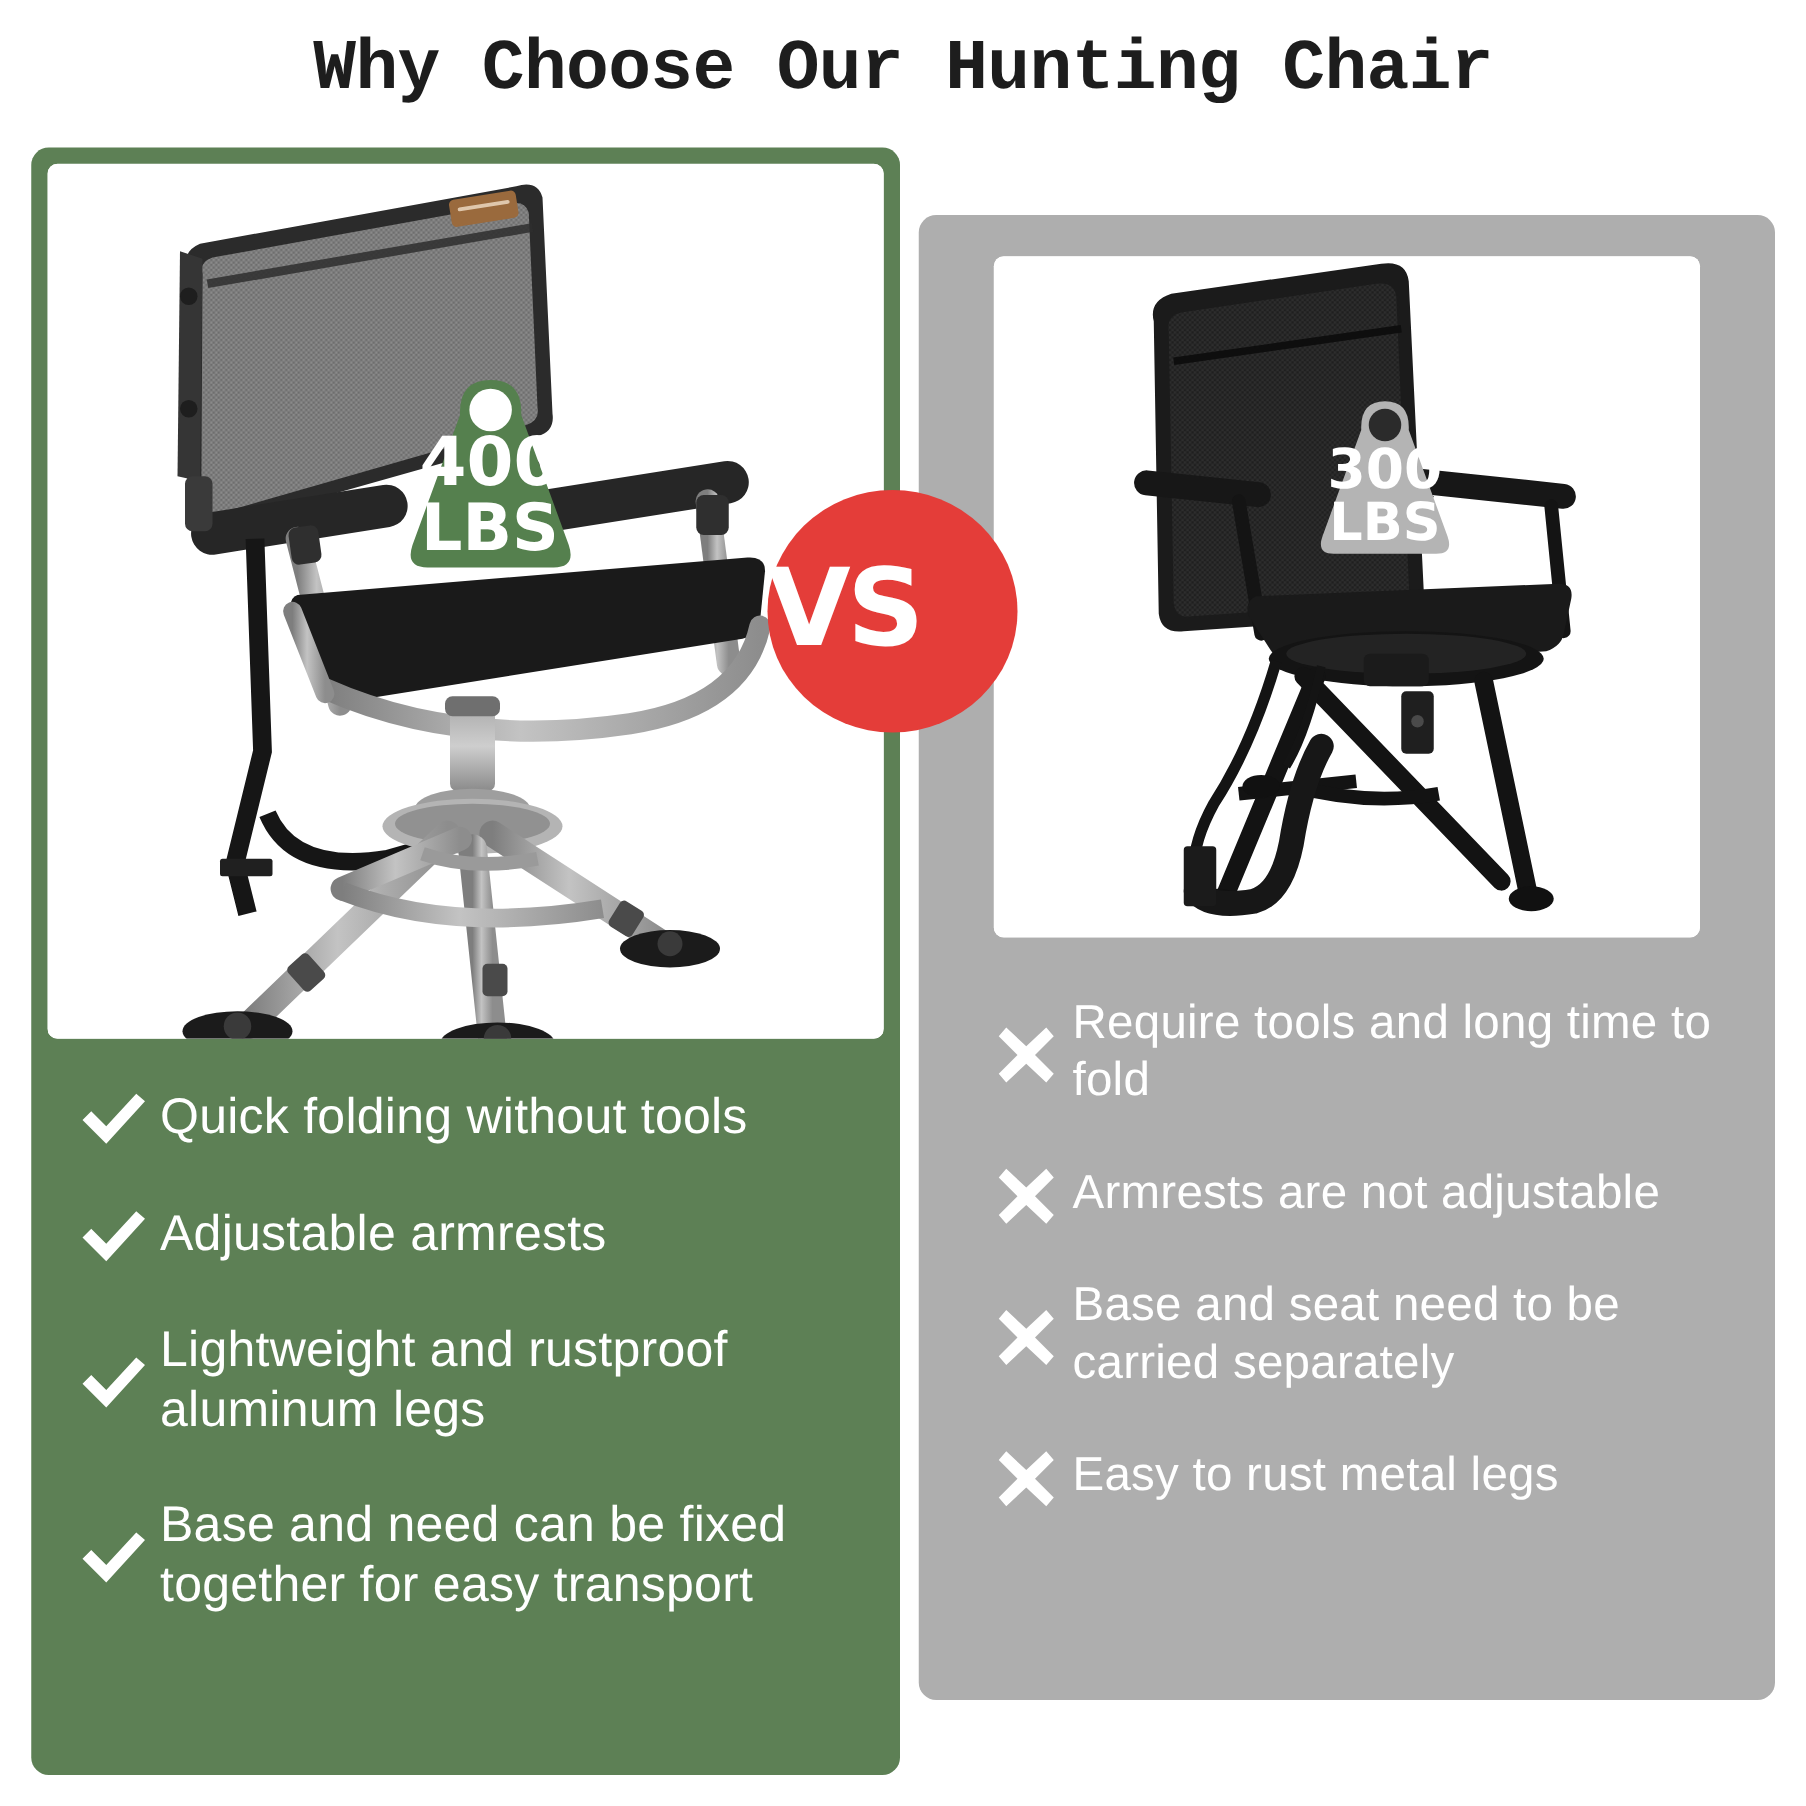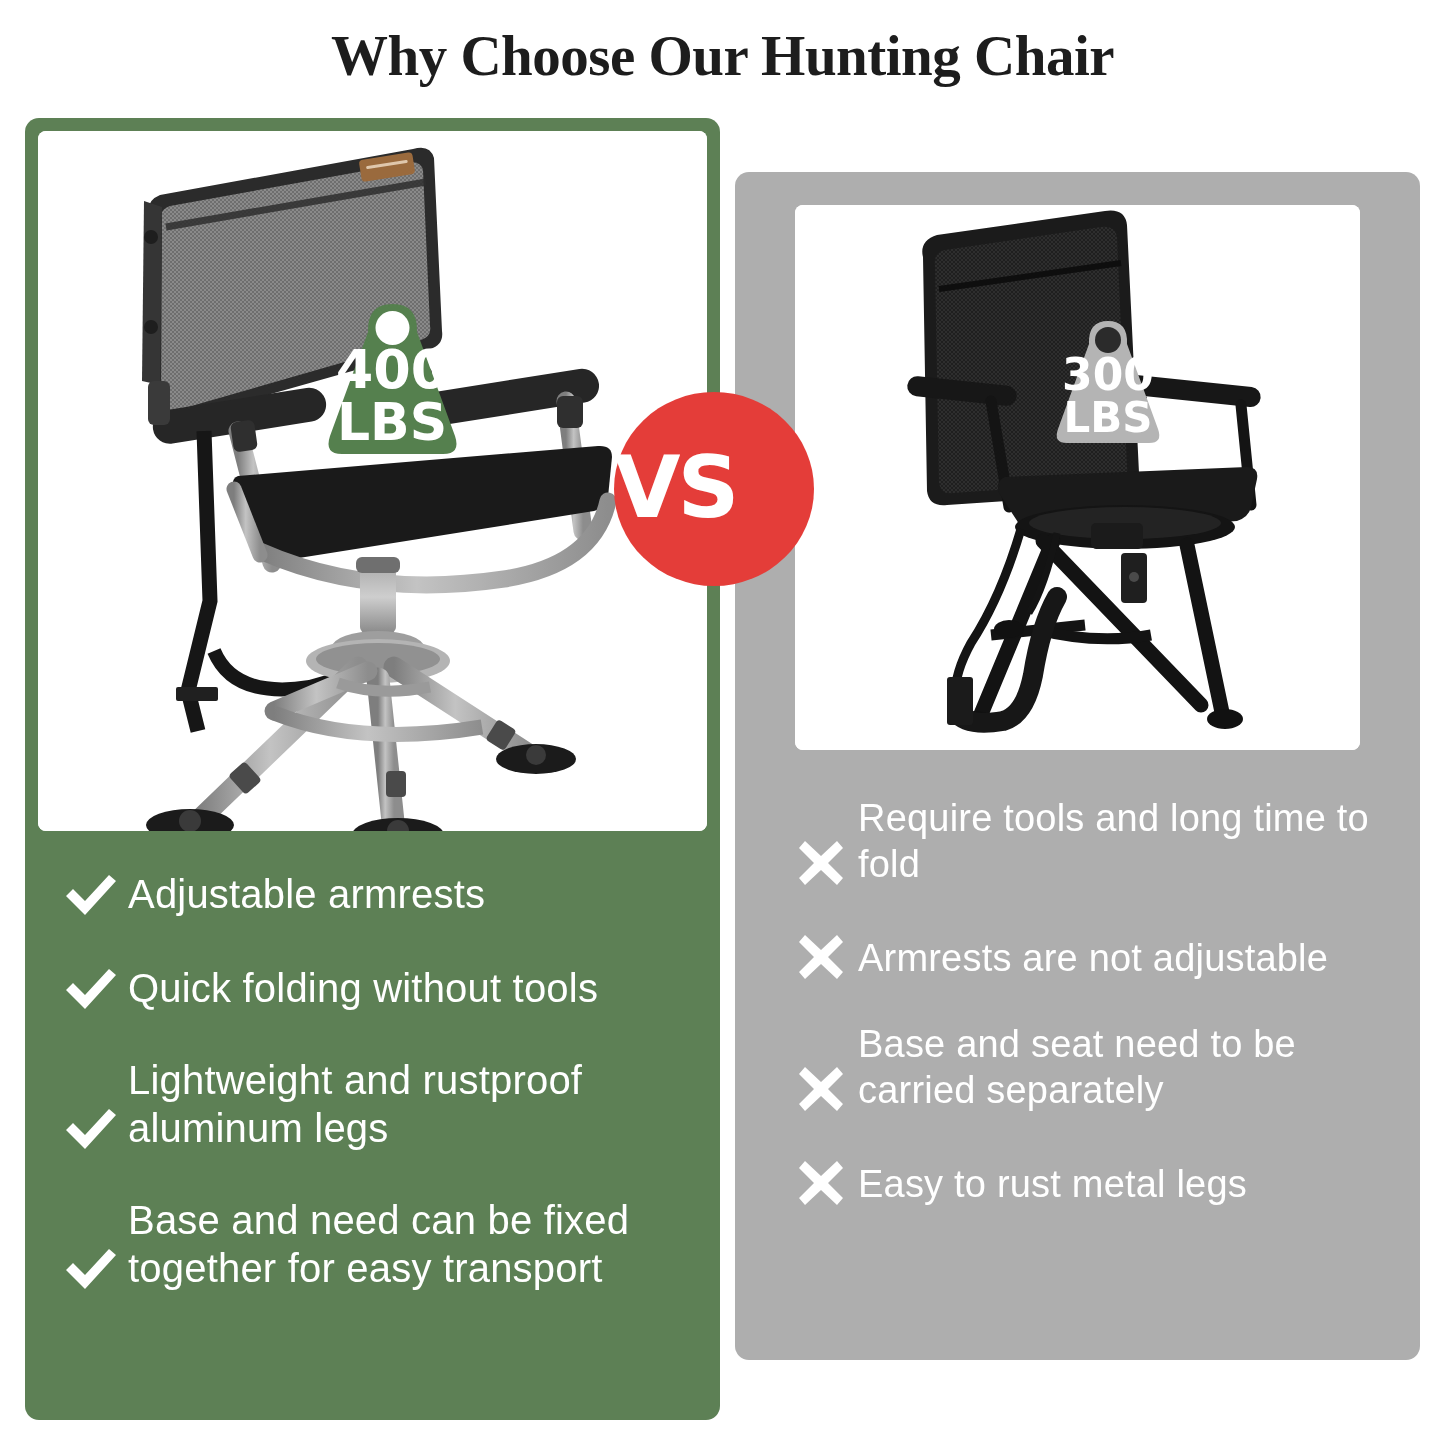--- a/index.html
+++ b/index.html
@@ -13,21 +13,21 @@
 
   
   .page-title{
     position:absolute;
     left:0;top:20px;width:1445px;
     text-align:center;
     font-size:57px;
     font-weight:bold;
     letter-spacing:-0.5px;
     color:#1d1d1d;
-    font-family:Liberation Serif, serif;
+    font-family:Liberation Mono, monospace;
     line-height:72px;
     white-space:nowrap;
   }
 
   
   .panel{position:absolute;border-radius:14px;}
   .panel-pro{
     left:25px;top:118px;
     width:695px;height:1302px;
     background:#5d8055;
@@ -83,21 +83,21 @@
     transform:translateY(-2px);
   }
 
   
   .feature-list{position:absolute;}
   .list-pro{left:60px;top:868px;width:640px;}
   .list-con{left:790px;top:795px;width:610px;}
 
   .feature-row{
     display:flex;
-    align-items:flex-end;
+    align-items:center;
     margin-bottom:44px;
   }
   .list-con .feature-row{margin-bottom:40px;}
 
   .mark{
     flex:0 0 auto;
     width:62px;
     display:flex;
     justify-content:center;
     padding-top:6px;
@@ -226,30 +226,30 @@
 </div>
 
 <div class="feature-list list-pro">
 
   <div class="feature-row">
     <span class="mark">
       <svg width="54" height="44" viewBox="0 0 54 44">
         <path d="M2 22 L9 15 L21 27 L45 1 L52 7 L21 41 Z" fill="#ffffff"></path>
       </svg>
     </span>
-    <span class="feature-text">Adjustable armrests</span>
+    <span class="feature-text">Quick folding without tools</span>
   </div>
 
   <div class="feature-row">
     <span class="mark">
       <svg width="54" height="44" viewBox="0 0 54 44">
         <path d="M2 22 L9 15 L21 27 L45 1 L52 7 L21 41 Z" fill="#ffffff"></path>
       </svg>
     </span>
-    <span class="feature-text">Quick folding without tools</span>
+    <span class="feature-text">Adjustable armrests</span>
   </div>
 
   <div class="feature-row">
     <span class="mark">
       <svg width="54" height="44" viewBox="0 0 54 44">
         <path d="M2 22 L9 15 L21 27 L45 1 L52 7 L21 41 Z" fill="#ffffff"></path>
       </svg>
     </span>
     <span class="feature-text">Lightweight and rustproof aluminum legs</span>
   </div>

